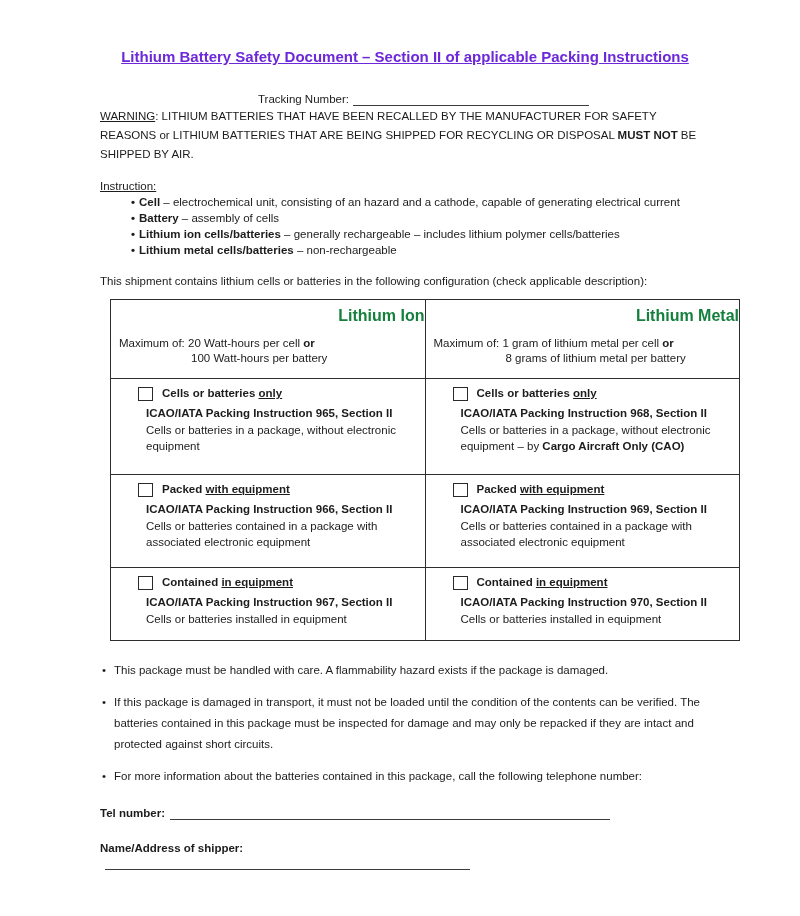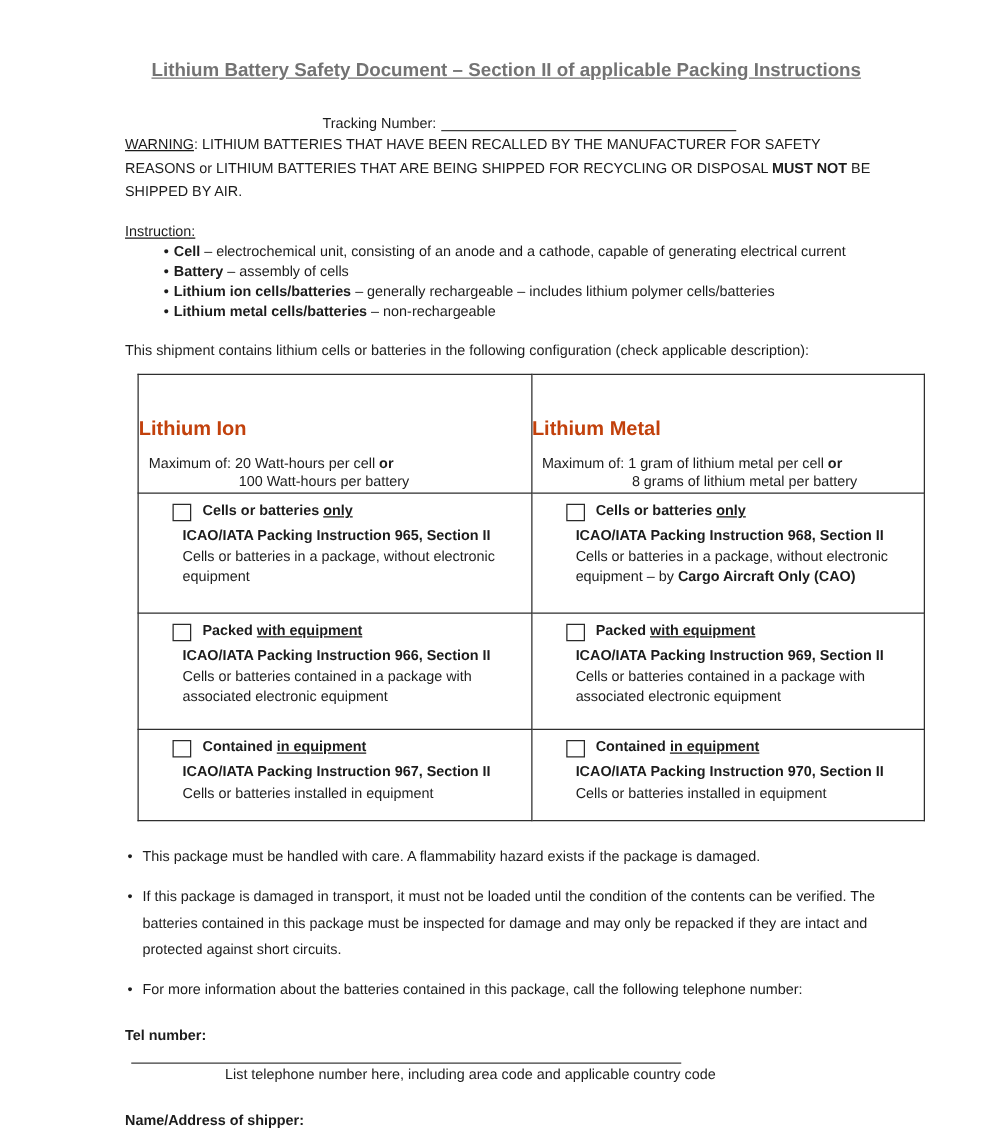--- a/index.html
+++ b/index.html
@@ -6,66 +6,66 @@
   body{
     width:800px;height:916px;background:#ffffff;overflow:hidden;
     font-family:"Liberation Sans",sans-serif;color:#1c1c1c;
     font-size:11.5px;line-height:1.4;
   }
   .page{padding:46px 90px 0 100px;}
   b,.bold{font-weight:bold;}
   .u{text-decoration:underline;}
 
   .doc-title{
-    text-align:center;font-size:15px;font-weight:bold;color:#737373;
+    text-align:center;font-size:15px;font-weight:bold;color:#6d28d9;
     text-decoration:underline;margin:0 0 0 0;
   }
-  .tracking-row{margin-top:24px;padding-left:158px;display:flex;align-items:flex-start;}
+  .tracking-row{margin-top:24px;padding-left:158px;display:flex;align-items:center;}
   .tracking-row .lbl{white-space:nowrap;}
   .blank{border-bottom:1px solid #3c3c3c;height:13px;display:inline-block;}
   .tracking-line{width:236px;margin-left:4px;}
 
   .warning-par{line-height:19px;}
 
   .terminology{margin-top:14px;}
   .term-heading{text-decoration:underline;line-height:16px;}
   .term-item{margin-left:31px;line-height:16px;}
   .term-item .dot{font-weight:bold;margin-right:4px;}
 
   .config-intro{margin-top:15px;line-height:16px;}
 
   table.config-table{
     border-collapse:collapse;margin:10px 0 0 10px;width:630px;table-layout:fixed;
   }
   table.config-table td{
     border:1.5px solid #2e2e2e;vertical-align:top;padding:0;
   }
   .hdr-cell{height:78px;}
-  .col-title{text-align:left;font-size:16px;font-weight:bold;color:#c2410c;padding-top:6px;line-height:19px;margin-top:28px;}
+  .col-title{text-align:right;font-size:16px;font-weight:bold;color:#15803d;padding-top:6px;line-height:19px;}
   .max-block{padding:11px 6px 0 8px;line-height:15px;}
   .max-line2{padding-left:72px;}
   .opt-cell{padding:7px 8px 4px 12px !important;}
   .r1{height:84px;}
   .r2{height:81px;}
   .r3{height:61px;}
   .opt-line{display:flex;align-items:flex-start;padding-left:15px;}
   .checkbox{
     width:13px;height:12px;border:1.5px solid #2a2a2a;background:#fff;
     display:inline-block;flex:0 0 auto;margin:1px 9px 0 0;
   }
   .opt-label{font-weight:bold;line-height:15px;}
   .pi-line{font-weight:bold;margin:5px 0 0 23px;line-height:15px;}
   .desc-line{margin:1px 0 0 23px;line-height:16px;}
 
   .notes{margin-top:19px;}
   .note{position:relative;padding-left:14px;line-height:21px;}
   .note .dot{position:absolute;left:2px;}
   .note + .note{margin-top:11px;}
 
-  .tel-row{margin-top:18px;display:flex;align-items:flex-start;flex-direction:column;}
+  .tel-row{margin-top:18px;display:flex;align-items:center;}
   .tel-line{width:440px;margin-left:5px;}
   .tel-helper{padding-left:80px;line-height:19px;}
 
   .shipper-row{margin-top:19px;display:flex;align-items:flex-start;flex-direction:column;}
   .shipper-line{width:365px;margin-left:5px;}
 </style>
 </head>
 <body>
 
 <div class="page">
@@ -76,21 +76,21 @@
     <span class="lbl">Tracking Number:</span>
     <span class="blank tracking-line"></span>
   </div>
 
   <div class="warning-par">
     <span class="u">WARNING</span><span>: LITHIUM BATTERIES THAT HAVE BEEN RECALLED BY THE MANUFACTURER FOR SAFETY REASONS or LITHIUM BATTERIES THAT ARE BEING SHIPPED FOR RECYCLING OR DISPOSAL </span><b>MUST NOT</b><span> BE SHIPPED BY AIR.</span>
   </div>
 
   <div class="terminology">
     <div class="term-heading">Instruction:</div>
-    <div class="term-item"><span class="dot">•</span><b>Cell</b><span> – electrochemical unit, consisting of an anode and a cathode, capable of generating electrical current</span></div>
+    <div class="term-item"><span class="dot">•</span><b>Cell</b><span> – electrochemical unit, consisting of an hazard and a cathode, capable of generating electrical current</span></div>
     <div class="term-item"><span class="dot">•</span><b>Battery</b><span> – assembly of cells</span></div>
     <div class="term-item"><span class="dot">•</span><b>Lithium ion cells/batteries</b><span> – generally rechargeable – includes lithium polymer cells/batteries</span></div>
     <div class="term-item"><span class="dot">•</span><b>Lithium metal cells/batteries</b><span> – non-rechargeable</span></div>
   </div>
 
   <div class="config-intro">This shipment contains lithium cells or batteries in the following configuration (check applicable description):</div>
 
   <table class="config-table">
     <tbody>
         <tr>
@@ -169,20 +169,19 @@
   <div class="notes">
     <div class="note"><span class="dot">•</span><span>This package must be handled with care. A flammability hazard exists if the package is damaged.</span></div>
     <div class="note"><span class="dot">•</span><span>If this package is damaged in transport, it must not be loaded until the condition of the contents can be verified. The batteries contained in this package must be inspected for damage and may only be repacked if they are intact and protected against short circuits.</span></div>
     <div class="note"><span class="dot">•</span><span>For more information about the batteries contained in this package, call the following telephone number:</span></div>
   </div>
 
   <div class="tel-row">
     <b>Tel number:</b>
     <span class="blank tel-line"></span>
   </div>
-  <div class="tel-helper">List telephone number here, including area code and applicable country code</div>
 
   <div class="shipper-row">
     <b>Name/Address of shipper:</b>
     <span class="blank shipper-line"></span>
   </div>
 
 </div>
 
 </body></html>

